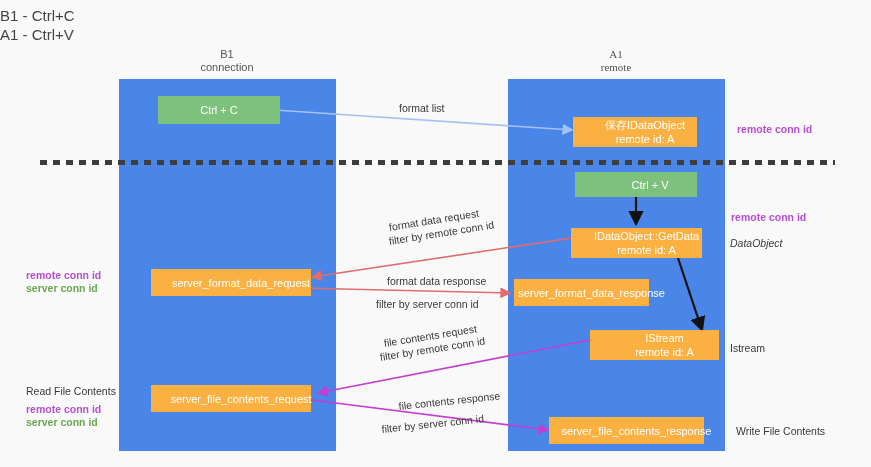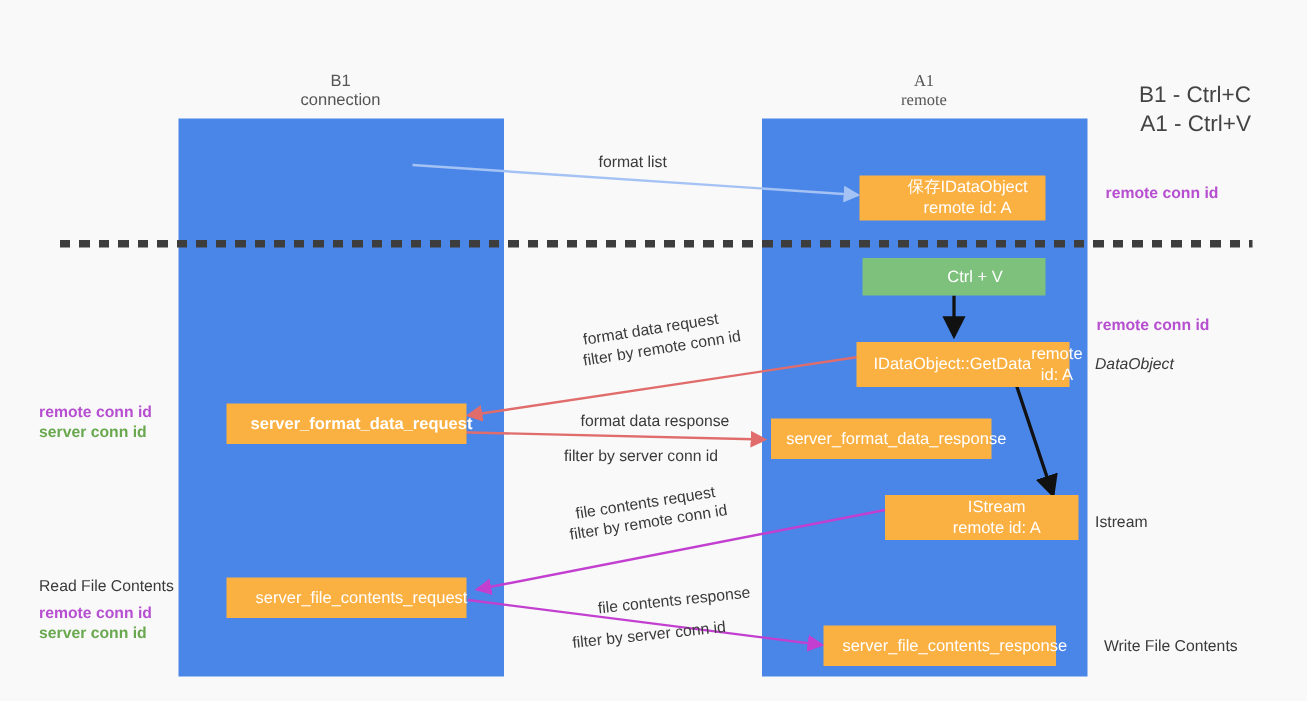--- a/index.html
+++ b/index.html
@@ -6,22 +6,22 @@
   body{
     width:871px;height:467px;
     background:#f9f9f9;
     font-family:"Liberation Sans","DejaVu Sans",sans-serif;
     position:relative;overflow:hidden;
     color:#444;
   }
   #stage{position:absolute;left:0;top:0;width:871px;height:467px;}
 
   .title{
-    position:absolute;left:0;top:6px;width:834px;text-align:right;
-    font-size:15px;line-height:19px;color:#444;margin-top:48px;
+    position:absolute;left:0;top:6px;width:834px;text-align:left;
+    font-size:15px;line-height:19px;color:#444;
   }
 
   .colhead{
     position:absolute;text-align:center;font-size:11px;line-height:13px;color:#555;
     width:220px;
   }
   .colhead .l1{display:block;}
   .colhead .l2{display:block;}
 
   .lane{position:absolute;background:#4a86e8;}
@@ -94,44 +94,47 @@
 
     <line x1="677" y1="255" x2="702" y2="330" stroke="#111" stroke-width="2.2" marker-end="url(#ar-blk)"></line>
 
     <line x1="590" y1="340" x2="318" y2="393" stroke="#c23fd0" stroke-width="1.6" marker-end="url(#ar-mag)"></line>
 
     <line x1="312" y1="400" x2="548" y2="430" stroke="#c23fd0" stroke-width="1.6" marker-end="url(#ar-mag)"></line>
   </svg>
 
   <div class="dashline"></div>
 
+  <div class="node green" style="left:158px;top:96px;width:122px;height:28px;">
+    <span>Ctrl + C</span>
+  </div>
 
-  <div class="node orange" style="left:151px;top:269px;width:160px;height:27px;font-weight:bold;">
+  <div class="node orange" style="left:151px;top:269px;width:160px;height:27px;">
     <span>server_format_data_request</span>
   </div>
 
   <div class="node orange" style="left:151px;top:385px;width:160px;height:27px;">
     <span>server_file_contents_request</span>
   </div>
 
   <div class="node orange" style="left:573px;top:117px;width:124px;height:30px;flex-direction:column;">
     <span>保存IDataObject</span>
     <span>remote id: A</span>
   </div>
 
   <div class="node green" style="left:575px;top:172px;width:122px;height:25px;padding-left:32px;">
     <span>Ctrl + V</span>
   </div>
 
-  <div class="node orange" style="left:571px;top:228px;width:142px;height:30px;">
+  <div class="node orange" style="left:571px;top:228px;width:131px;height:30px;flex-direction:column;">
     <span>IDataObject::GetData</span>
     <span>remote id: A</span>
   </div>
 
-  <div class="node orange" style="left:514px;top:279px;width:147px;height:27px;">
+  <div class="node orange" style="left:514px;top:279px;width:135px;height:27px;">
     <span>server_format_data_response</span>
   </div>
 
   <div class="node orange" style="left:590px;top:330px;width:129px;height:30px;flex-direction:column;">
     <span>IStream</span>
     <span>remote id: A</span>
   </div>
 
   <div class="node orange" style="left:549px;top:417px;width:155px;height:27px;">
     <span>server_file_contents_response</span>

